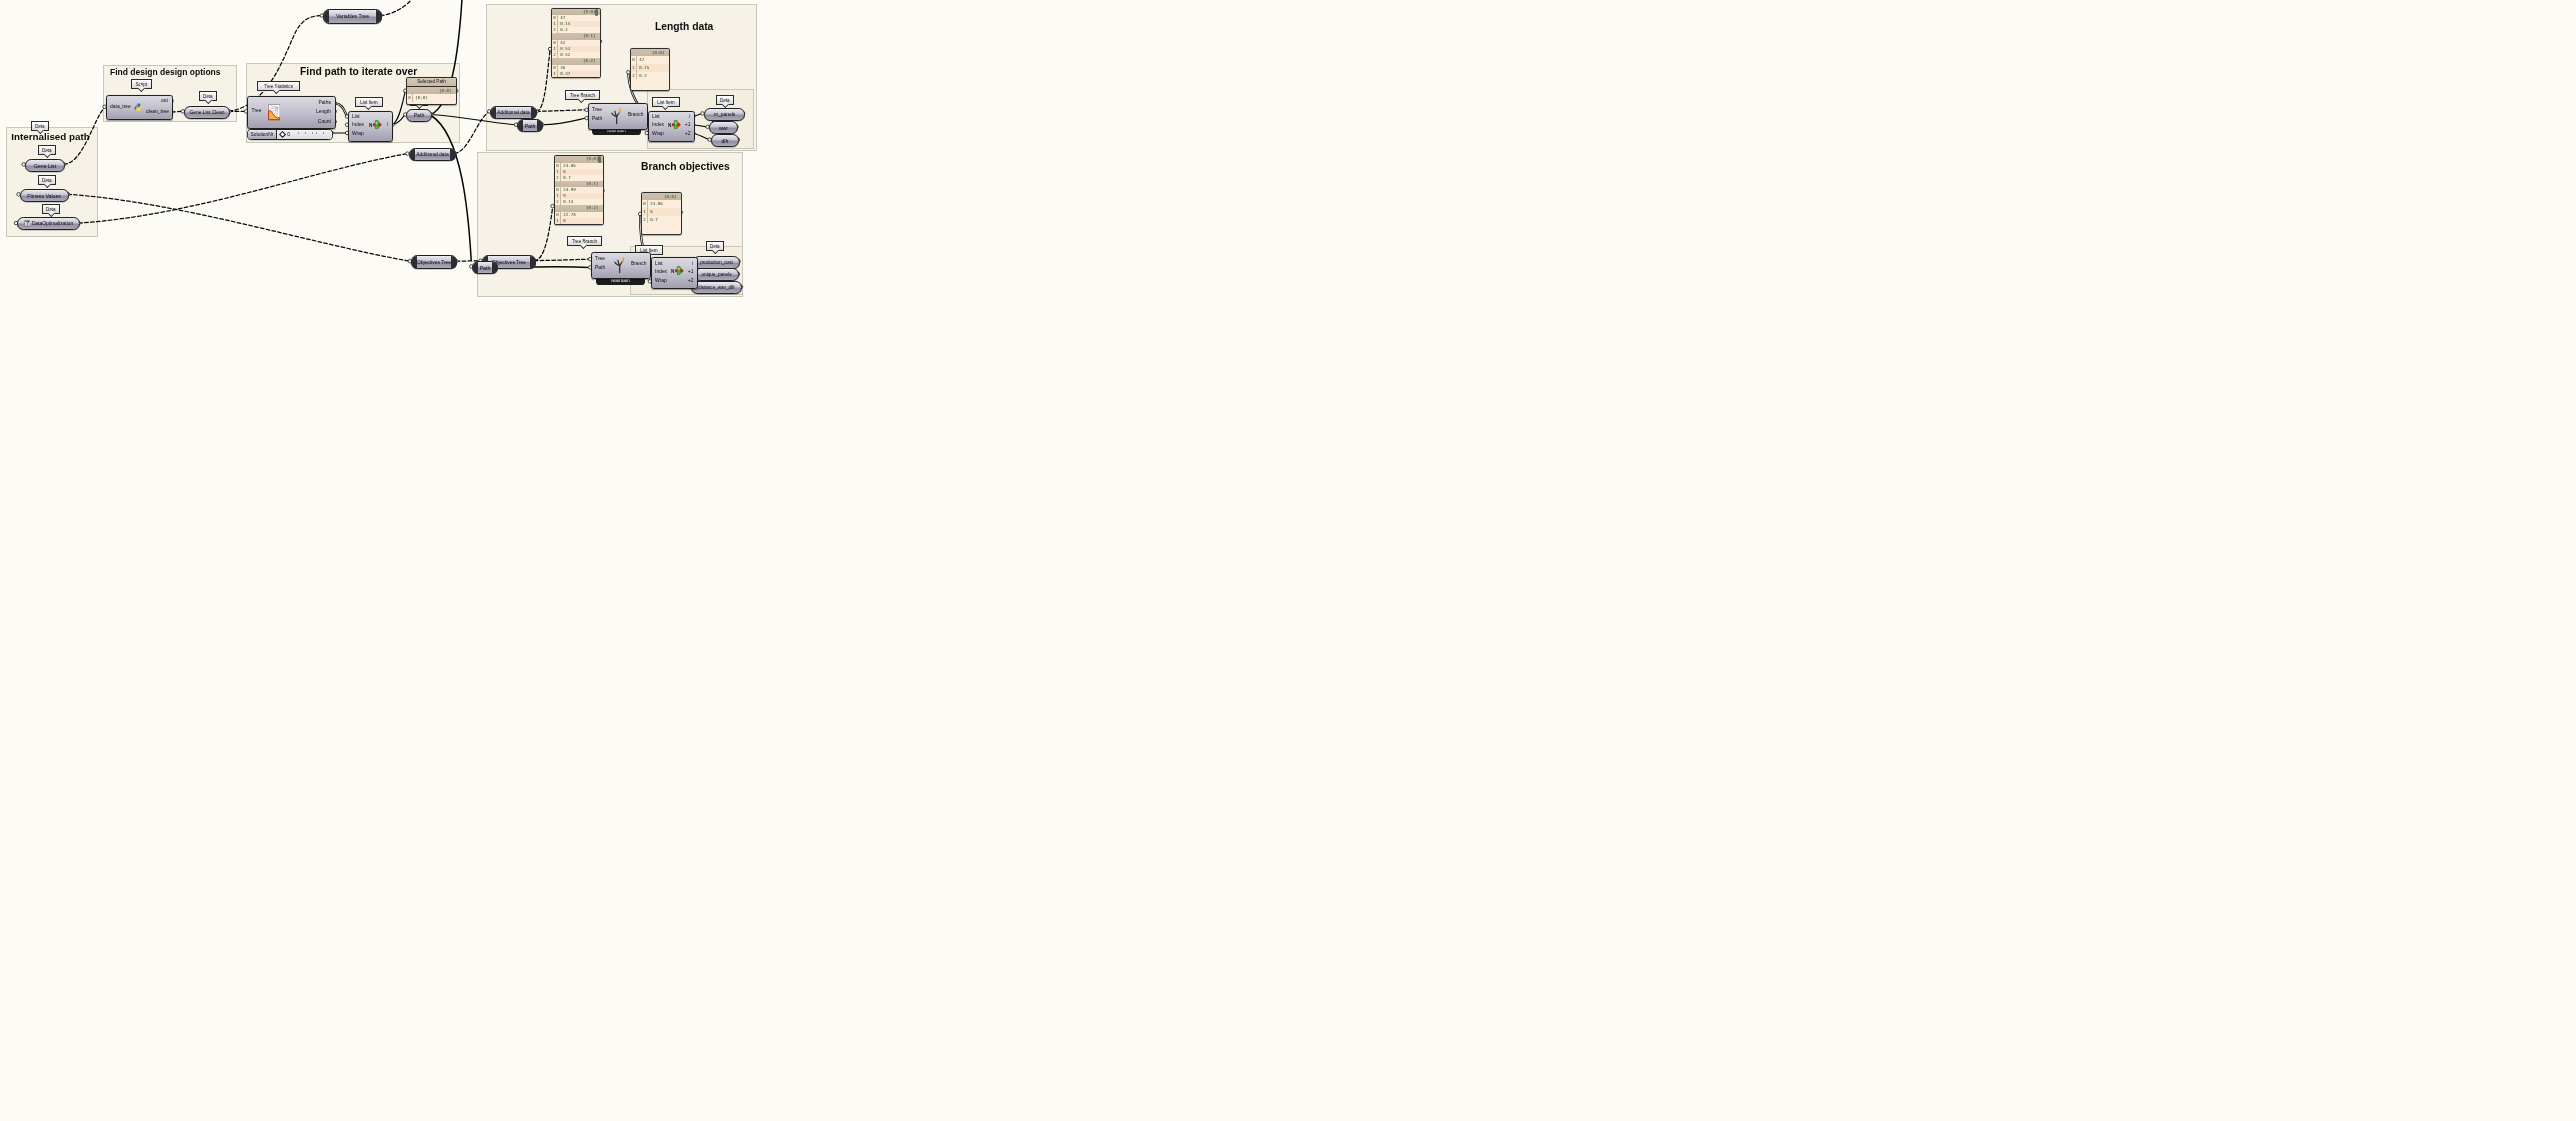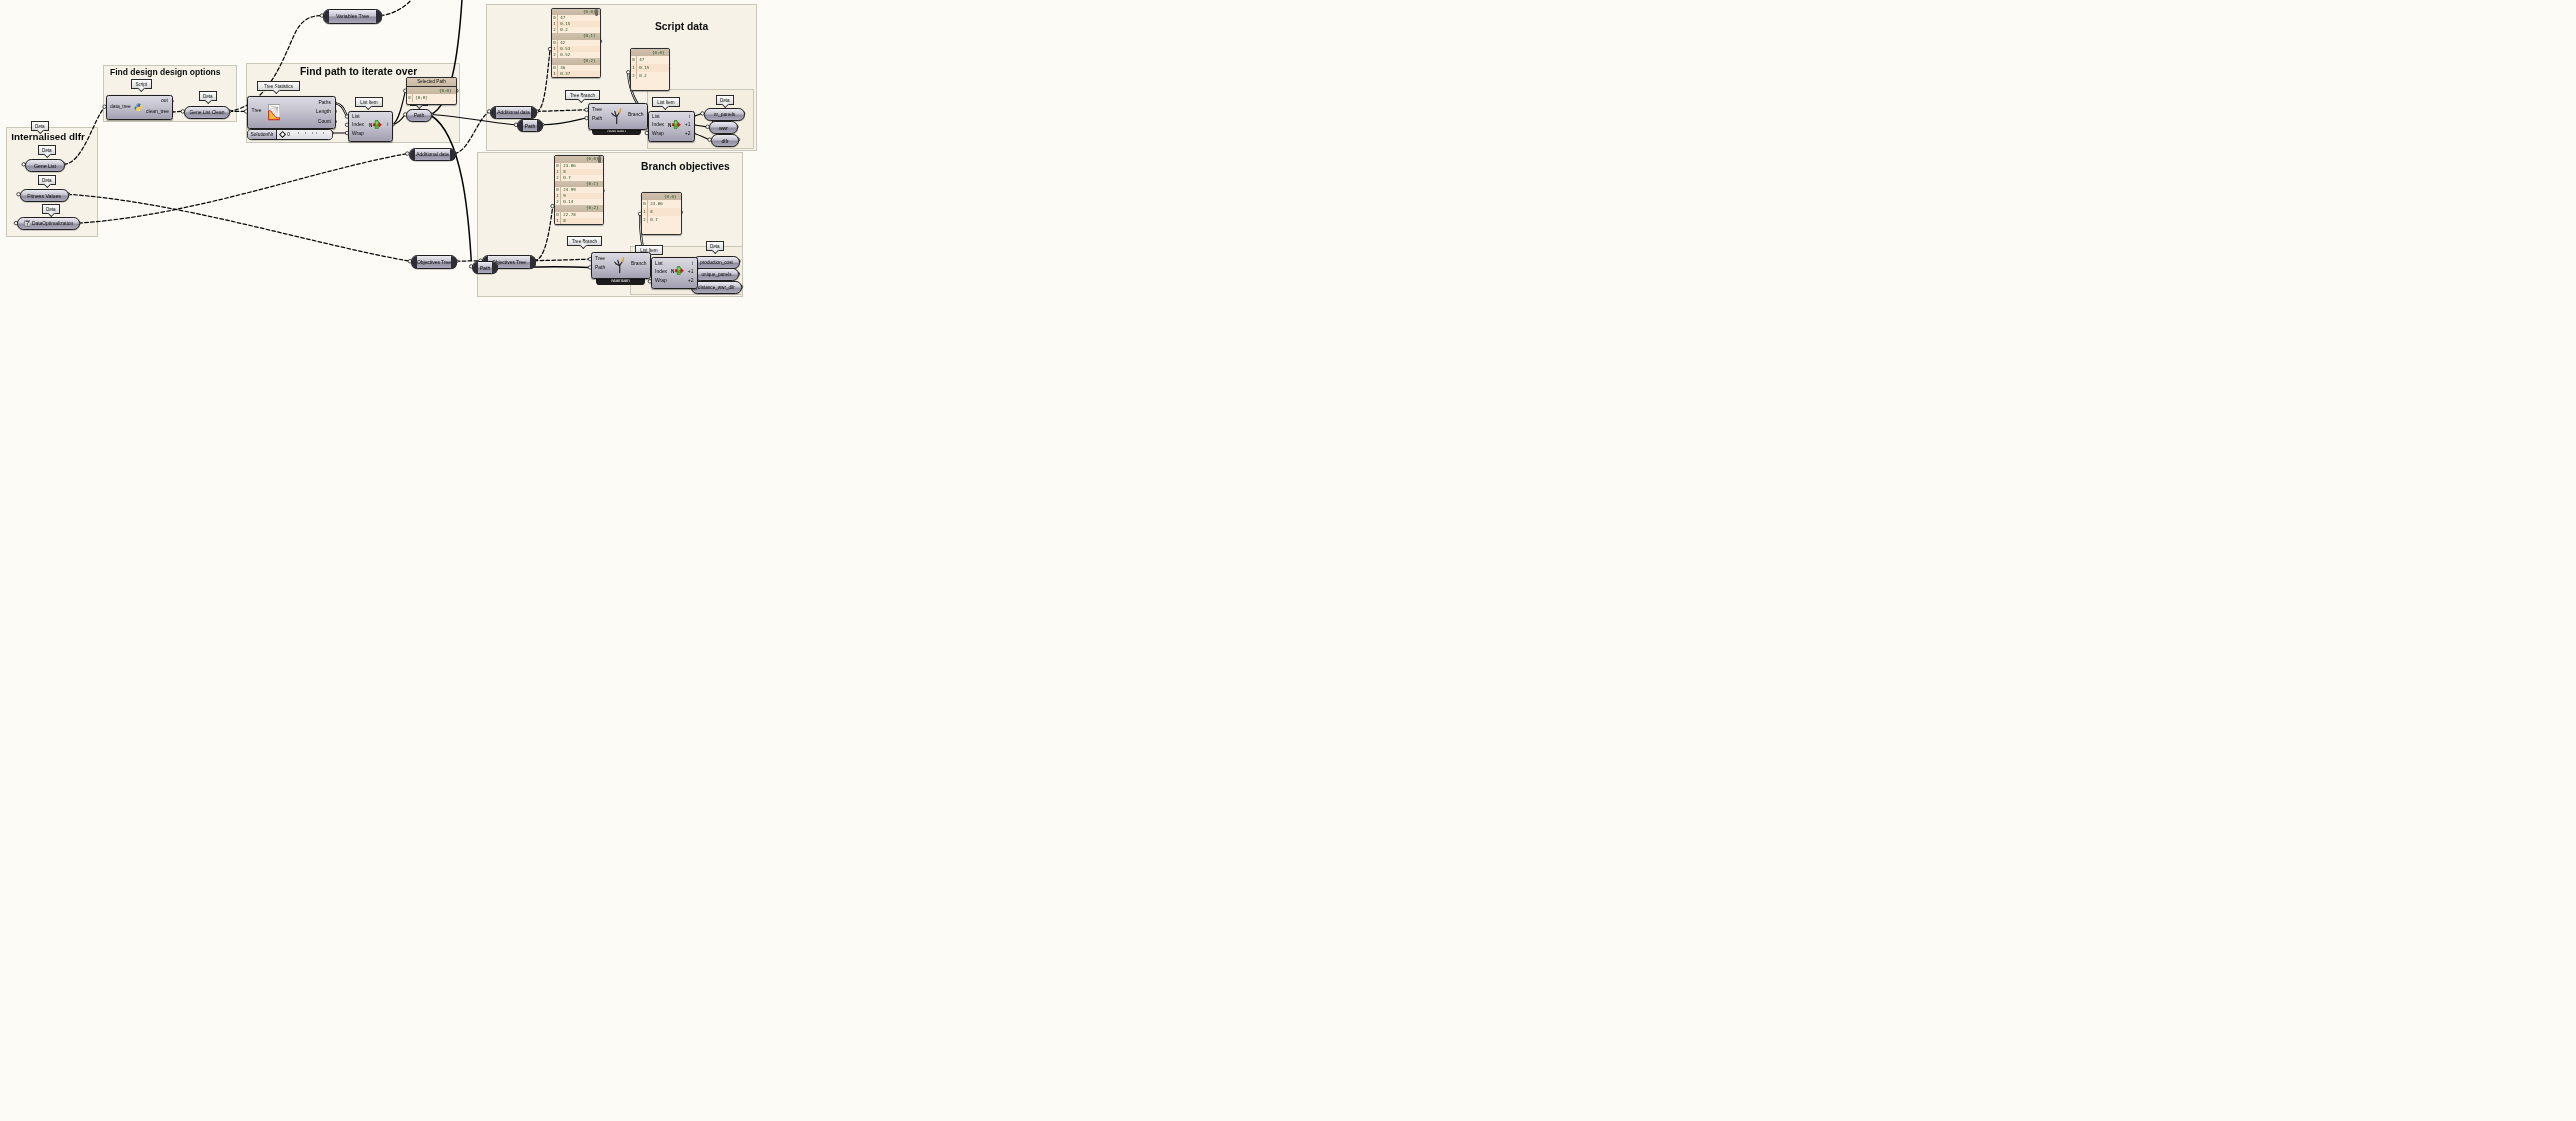--- a/index.html
+++ b/index.html
@@ -77,24 +77,24 @@
 <div id="stage">
 
   <div class="group" style="left:6.2px;top:127px;width:90px;height:108px"></div>
   <div class="group" style="left:103px;top:65px;width:132px;height:55px"></div>
   <div class="group" style="left:246px;top:63px;width:212px;height:78px"></div>
   <div class="group" style="left:486px;top:4.1px;width:269px;height:145px"></div>
   <div class="group" style="left:647px;top:89px;width:105px;height:58px"></div>
   <div class="group" style="left:477px;top:152px;width:264px;height:143px"></div>
   <div class="group" style="left:630px;top:246px;width:111px;height:47px"></div>
 
-  <div class="gtitle" style="left:11.3px;top:131px;font-size:9.8px">Internalised dlfr</div>
+  <div class="gtitle" style="left:11.3px;top:131px;font-size:9.8px">Internalised path</div>
   <div class="gtitle" style="left:110px;top:67px;font-size:8.5px">Find design design options</div>
   <div class="gtitle" style="left:300px;top:66px;font-size:10.3px">Find path to iterate over</div>
-  <div class="gtitle" style="left:655px;top:20.6px;font-size:10.3px">Script data</div>
+  <div class="gtitle" style="left:655px;top:20.6px;font-size:10.3px">Length data</div>
   <div class="gtitle" style="left:641px;top:161px;font-size:10.3px">Branch objectives</div>
 
   <svg id="wires" width="791" height="300" viewBox="0 0 1536 582">
 
     <path class="dash" d="M124,319 C162,316 180,235 203,208"></path>
     <path class="dash" d="M333,217 C341,217 348,216 355,216"></path>
     <path class="dash" d="M445,216 C456,216 468,216 478,216"></path>
     <path class="dash" d="M445,216 C520,204 548,118 572,66 C585,38 602,30 625,30"></path>
     <path class="dash" d="M739,30 C762,28 786,14 798,0"></path>
     <path class="dash" d="M132,377 C350,392 600,472 796,507"></path>

